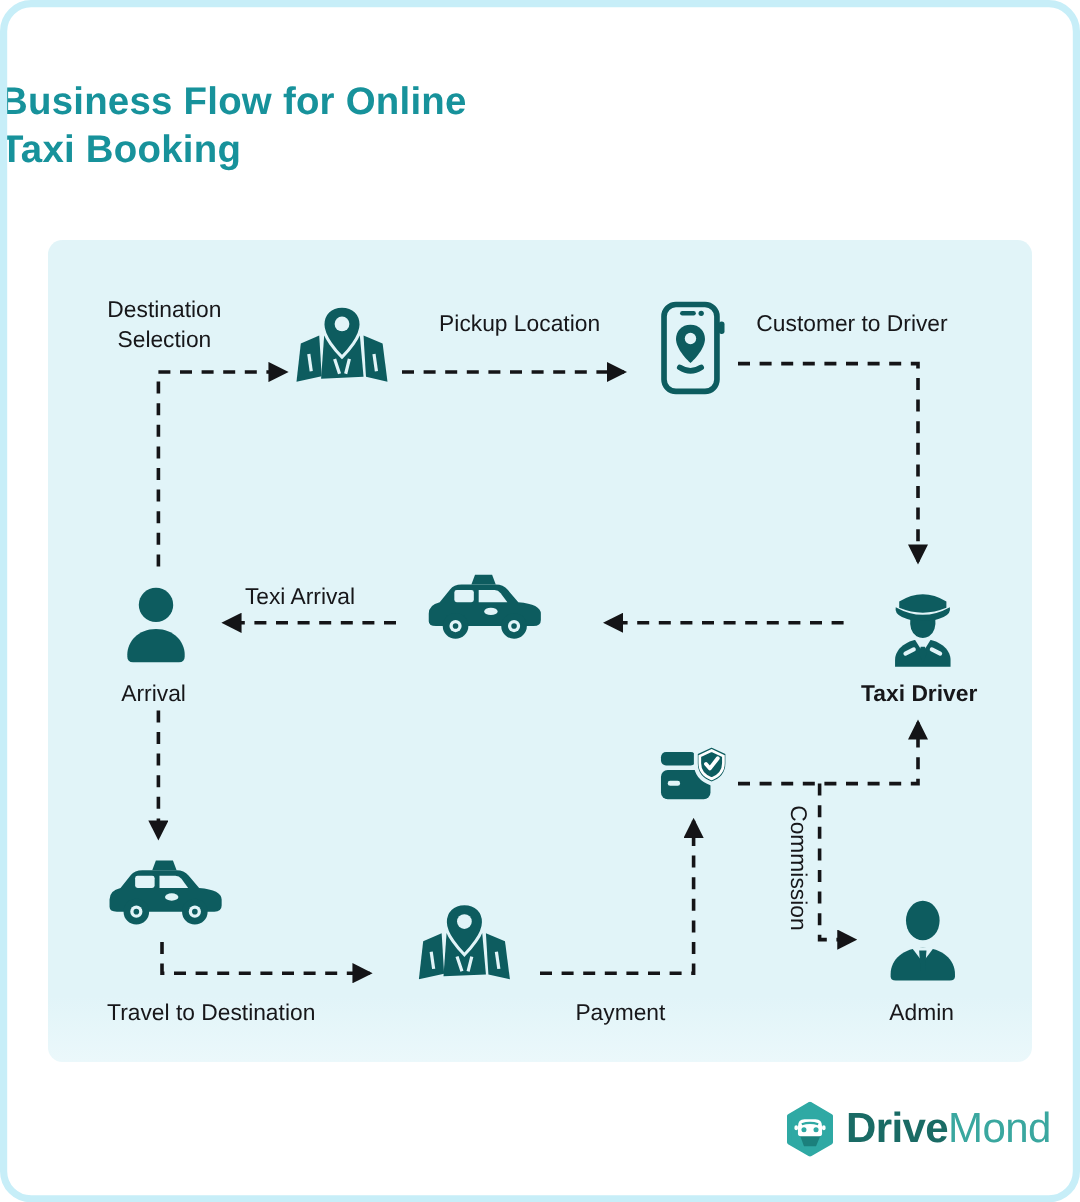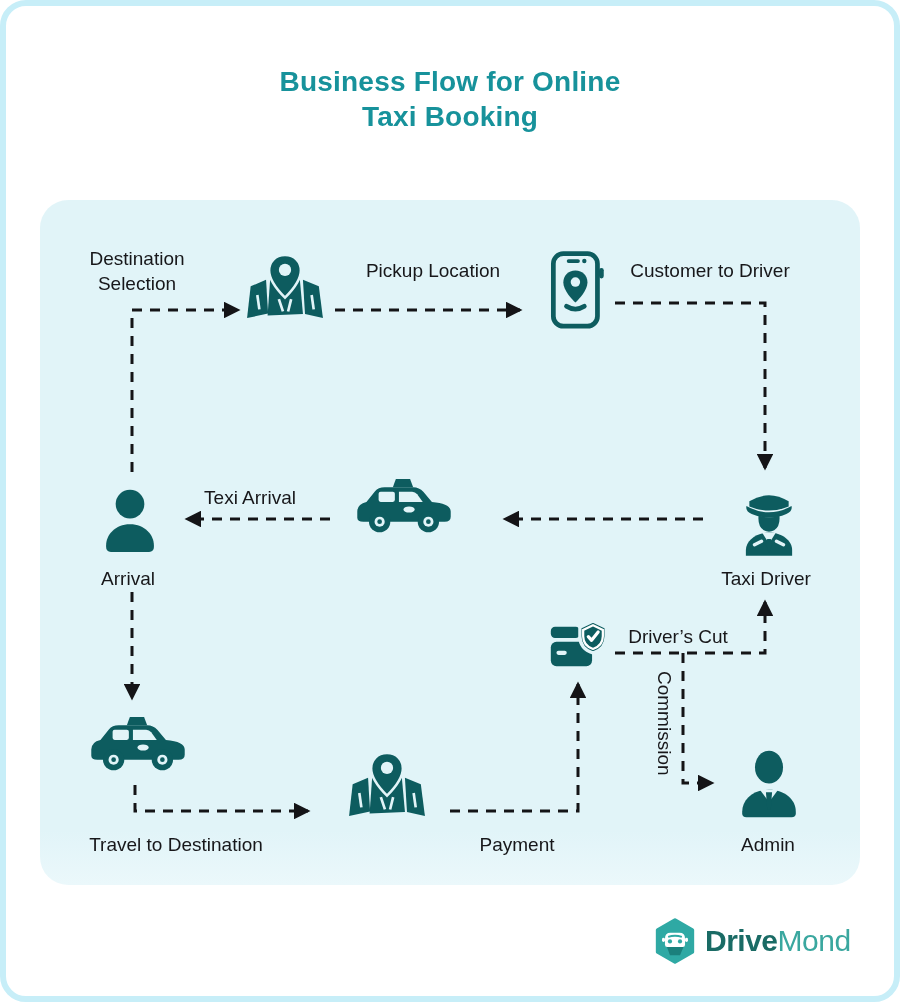--- a/index.html
+++ b/index.html
@@ -8,33 +8,33 @@
     --canvas:#E1F4F8;
     --frame:#C7EEF8;
     --ink:#17171A;
     --hex:#2FA9A4;
   }
   *{margin:0;padding:0;box-sizing:border-box;}
   html,body{background:#fff;}
   body{font-family:"Liberation Sans",sans-serif;}
   .page{position:relative;width:900px;height:1002px;background:#fff;overflow:hidden;}
   .frame{position:absolute;inset:0;border:6px solid var(--frame);border-radius:26px;pointer-events:none;z-index:40;}
-  .title{position:absolute;top:64px;left:0;width:900px;text-align:center;color:var(--title-teal);
-         font-size:28px;font-weight:700;line-height:1.25;letter-spacing:.2px;}
+  .title{position:absolute;top:64px;left:0;width:900px;color:var(--title-teal);
+         font-size:32px;font-weight:700;line-height:1.25;letter-spacing:.2px;}
   .canvas{position:absolute;left:40px;top:200px;width:820px;height:685px;background:var(--canvas);
           background:linear-gradient(180deg,var(--canvas) 0%,var(--canvas) 92%,#ebf8fb 100%);
-          border-radius:28px;}
+          border-radius:12px;}
   .edges{position:absolute;inset:0;width:820px;height:685px;}
   .edge{stroke:#141417;stroke-width:3;fill:none;stroke-dasharray:10 8;}
   .icon{position:absolute;}
   .icon svg{display:block;}
   .label{position:absolute;font-size:19px;color:var(--ink);text-align:center;line-height:1.32;}
   .label.vert{writing-mode:vertical-rl;text-align:center;line-height:1;}
   .footer-logo{position:absolute;left:654px;top:918px;display:flex;align-items:center;gap:9px;z-index:10;}
-  .brand{font-size:30px;letter-spacing:-0.5px;}
+  .brand{font-size:35px;letter-spacing:-0.5px;}
   .brand .b1{color:#1A6B65;font-weight:700;}
   .brand .b2{color:#3AA79F;font-weight:500;}
 </style>
 </head>
 <body>
 
 <div class="page">
   <div class="frame"></div>
 
   <div class="title">
@@ -59,25 +59,24 @@
       <path class="edge" d="M95 585 L95 611 L268 611" marker-end="url(#arr)"></path>
       <path class="edge" d="M410 611 L538 611 L538 484" marker-end="url(#arr)"></path>
       <path class="edge" d="M575 453 L725 453 L725 402" marker-end="url(#arr)"></path>
       <path class="edge" d="M643 453 L643 583 L672 583" marker-end="url(#arr)"></path>
     </svg>
 
     <div class="label" style="left:17px;top:46px;width:160px;">Destination Selection</div>
     <div class="label" style="left:308px;top:58px;width:170px;">Pickup Location</div>
     <div class="label" style="left:580px;top:58px;width:180px;">Customer to Driver</div>
     <div class="label" style="left:130px;top:285px;width:160px;">Texi Arrival</div>
-    <div class="label" style="left:646px;top:366px;width:160px;">Taxi Driver</div>
+    <div class="label" style="left:646px;top:366px;width:160px;font-weight:bold;">Taxi Driver</div>
     <div class="label" style="left:18px;top:366px;width:140px;">Arrival</div>
     <div class="label" style="left:36px;top:632px;width:200px;">Travel to Destination</div>
     <div class="label" style="left:407px;top:632px;width:140px;">Payment</div>
-    <div class="label" style="left:558px;top:424px;width:160px;">Driver’s Cut</div>
     <div class="label vert" style="left:608px;top:460px;height:126px;width:26px;">Commission</div>
     <div class="label" style="left:658px;top:632px;width:140px;">Admin</div>
 
     <div class="icon" style="left:204px;top:52px;">
       <svg width="82" height="82" viewBox="0 0 80 80" fill="#0D5C5F">
         <path d="M6.5 33.5 L21.5 27 L23.5 60 L3 64.5 Z"></path>
         <path d="M25.5 27 L54.5 27 L57.5 60.5 L23 62 Z"></path>
         <path d="M57.5 27 L73 33.5 L77 64.5 L59.5 60.5 Z"></path>
         <path d="M13 42 L15 56" stroke="#E1F4F8" stroke-width="2.6" fill="none"></path>
         <path d="M34 46 L38 58 M46 46 L43 58" stroke="#E1F4F8" stroke-width="2.6" fill="none"></path>

